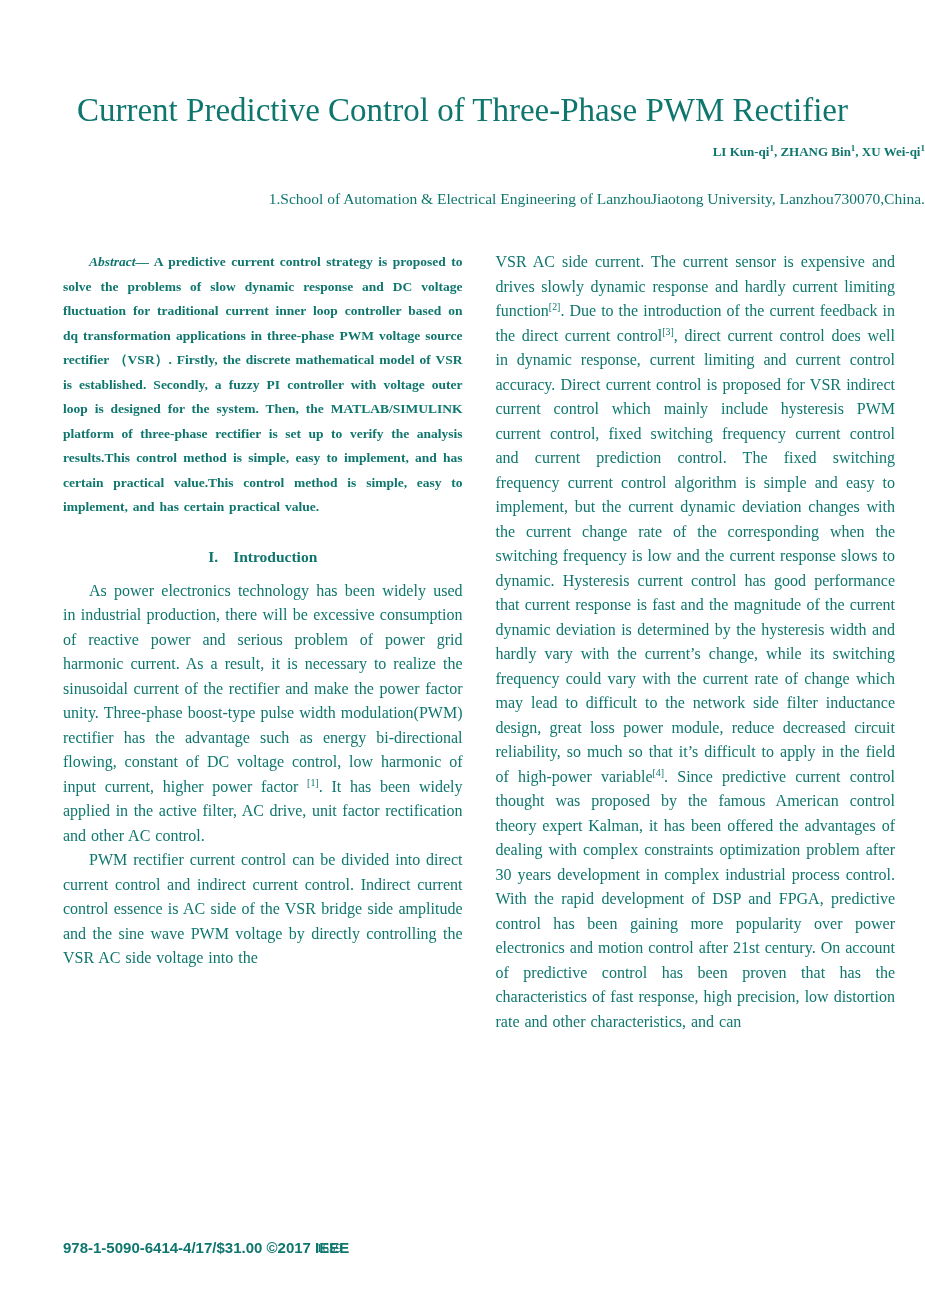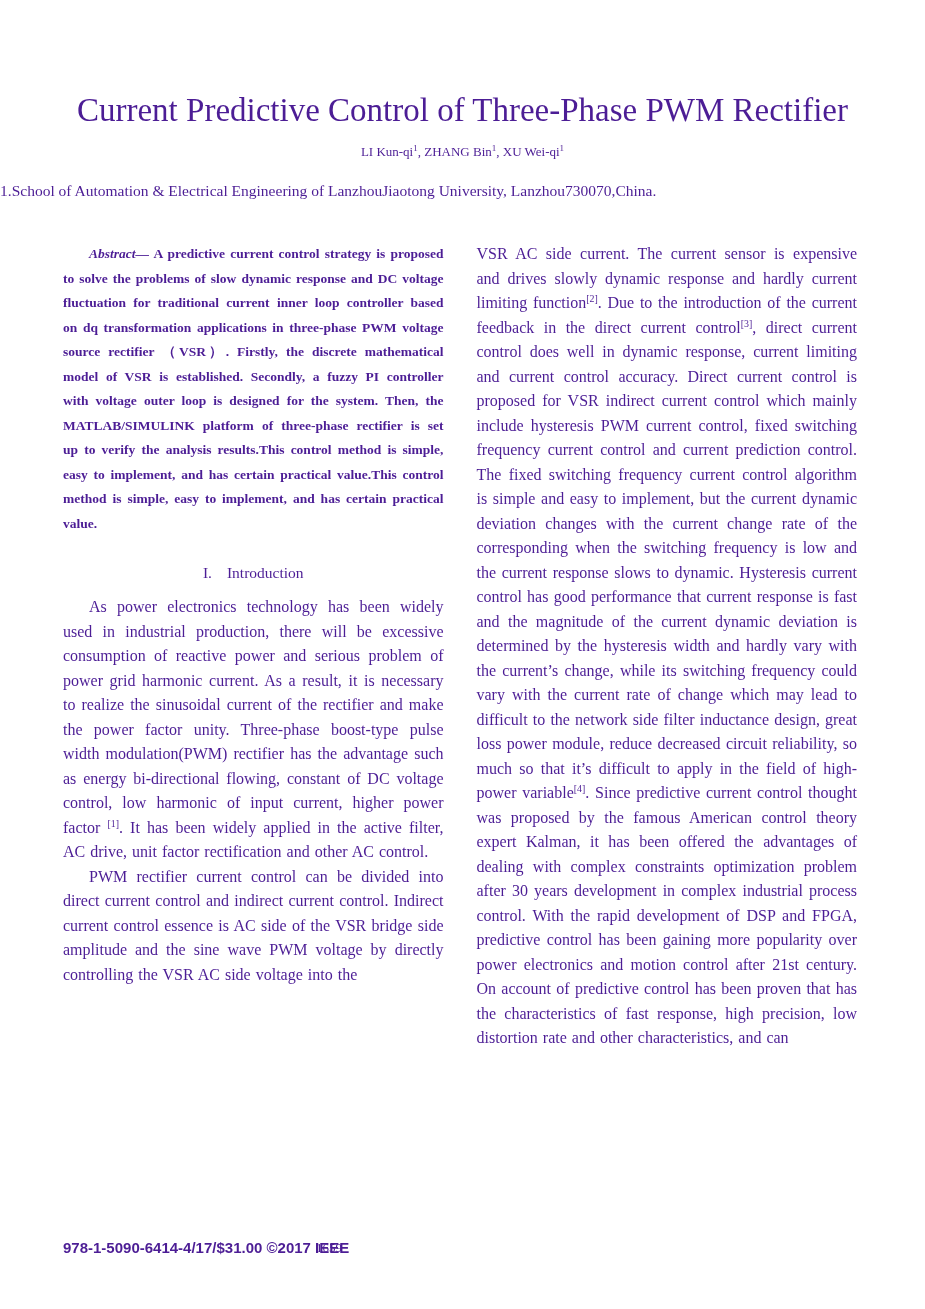--- a/index.html
+++ b/index.html
@@ -2,71 +2,72 @@
 <html><head>
 <meta charset="utf-8">
 <style>
   * { box-sizing: border-box; }
   html, body { margin: 0; padding: 0; background: #ffffff; }
   .page {
     position: relative;
     width: 925px;
     height: 1309px;
     background: #ffffff;
-    color: #4c1d95;
+    color: #0f766e;
     font-family: "Liberation Serif", "DejaVu Serif", serif;
     overflow: hidden;
   }
   .title {
     width: 800px;
     margin: 86px auto 0 auto;
     text-align: center;
     font-size: 33px;
     font-weight: normal;
     line-height: 48px;
   }
   .authors {
     margin-top: 10px;
-    text-align: center;
+    text-align: right;
     font-size: 13px;
+    font-weight: bold;
   }
   .authors sup { font-size: 9px; }
   .affiliation {
-    margin-top: 22px;
-    text-align: left;
+    margin-top: 30px;
+    text-align: right;
     font-size: 15.5px;
   }
   .emails {
     margin-top: 15px;
     text-align: center;
     font-size: 15.5px;
   }
   .columns {
     display: flex;
     gap: 33px;
-    padding: 0 68px 0 63px;
+    padding: 0 30px 0 63px;
     margin-top: 42px;
   }
   .col { flex: 1; min-width: 0; }
   p { margin: 0; }
   .abstract {
     font-size: 13.5px;
     font-weight: bold;
     line-height: 24.5px;
     text-align: justify;
     text-indent: 26px;
     word-spacing: 1.5px;
   }
   .lbl-italic { font-style: italic; font-weight: bold; }
   .keywords { margin-top: 0; }
   .section-heading {
     margin: 28px 0 13px 0;
     text-align: center;
     font-size: 15.5px;
-    font-weight: normal;
+    font-weight: bold;
   }
   .sec-gap { display: inline-block; width: 15px; }
   .body-p {
     font-size: 16px;
     line-height: 24.5px;
     text-align: justify;
     text-indent: 26px;
     word-spacing: 1px;
   }
   .no-indent { text-indent: 0; }

